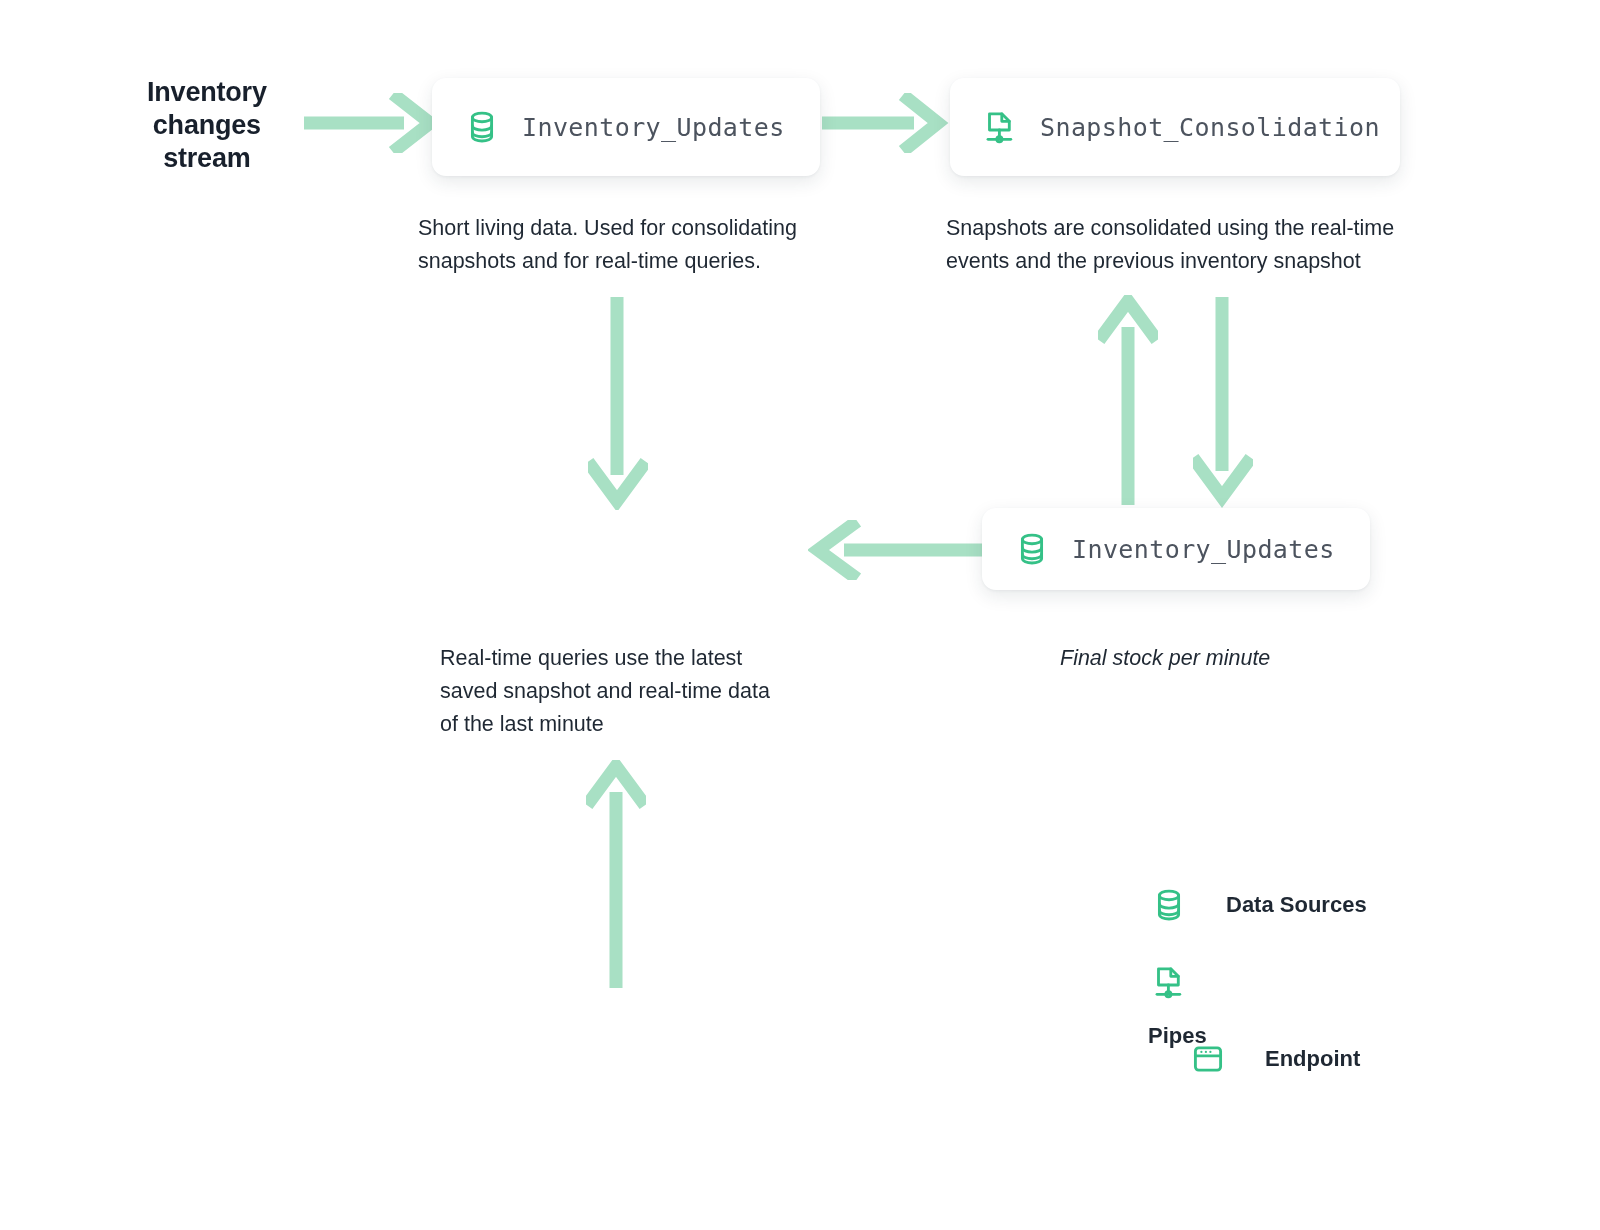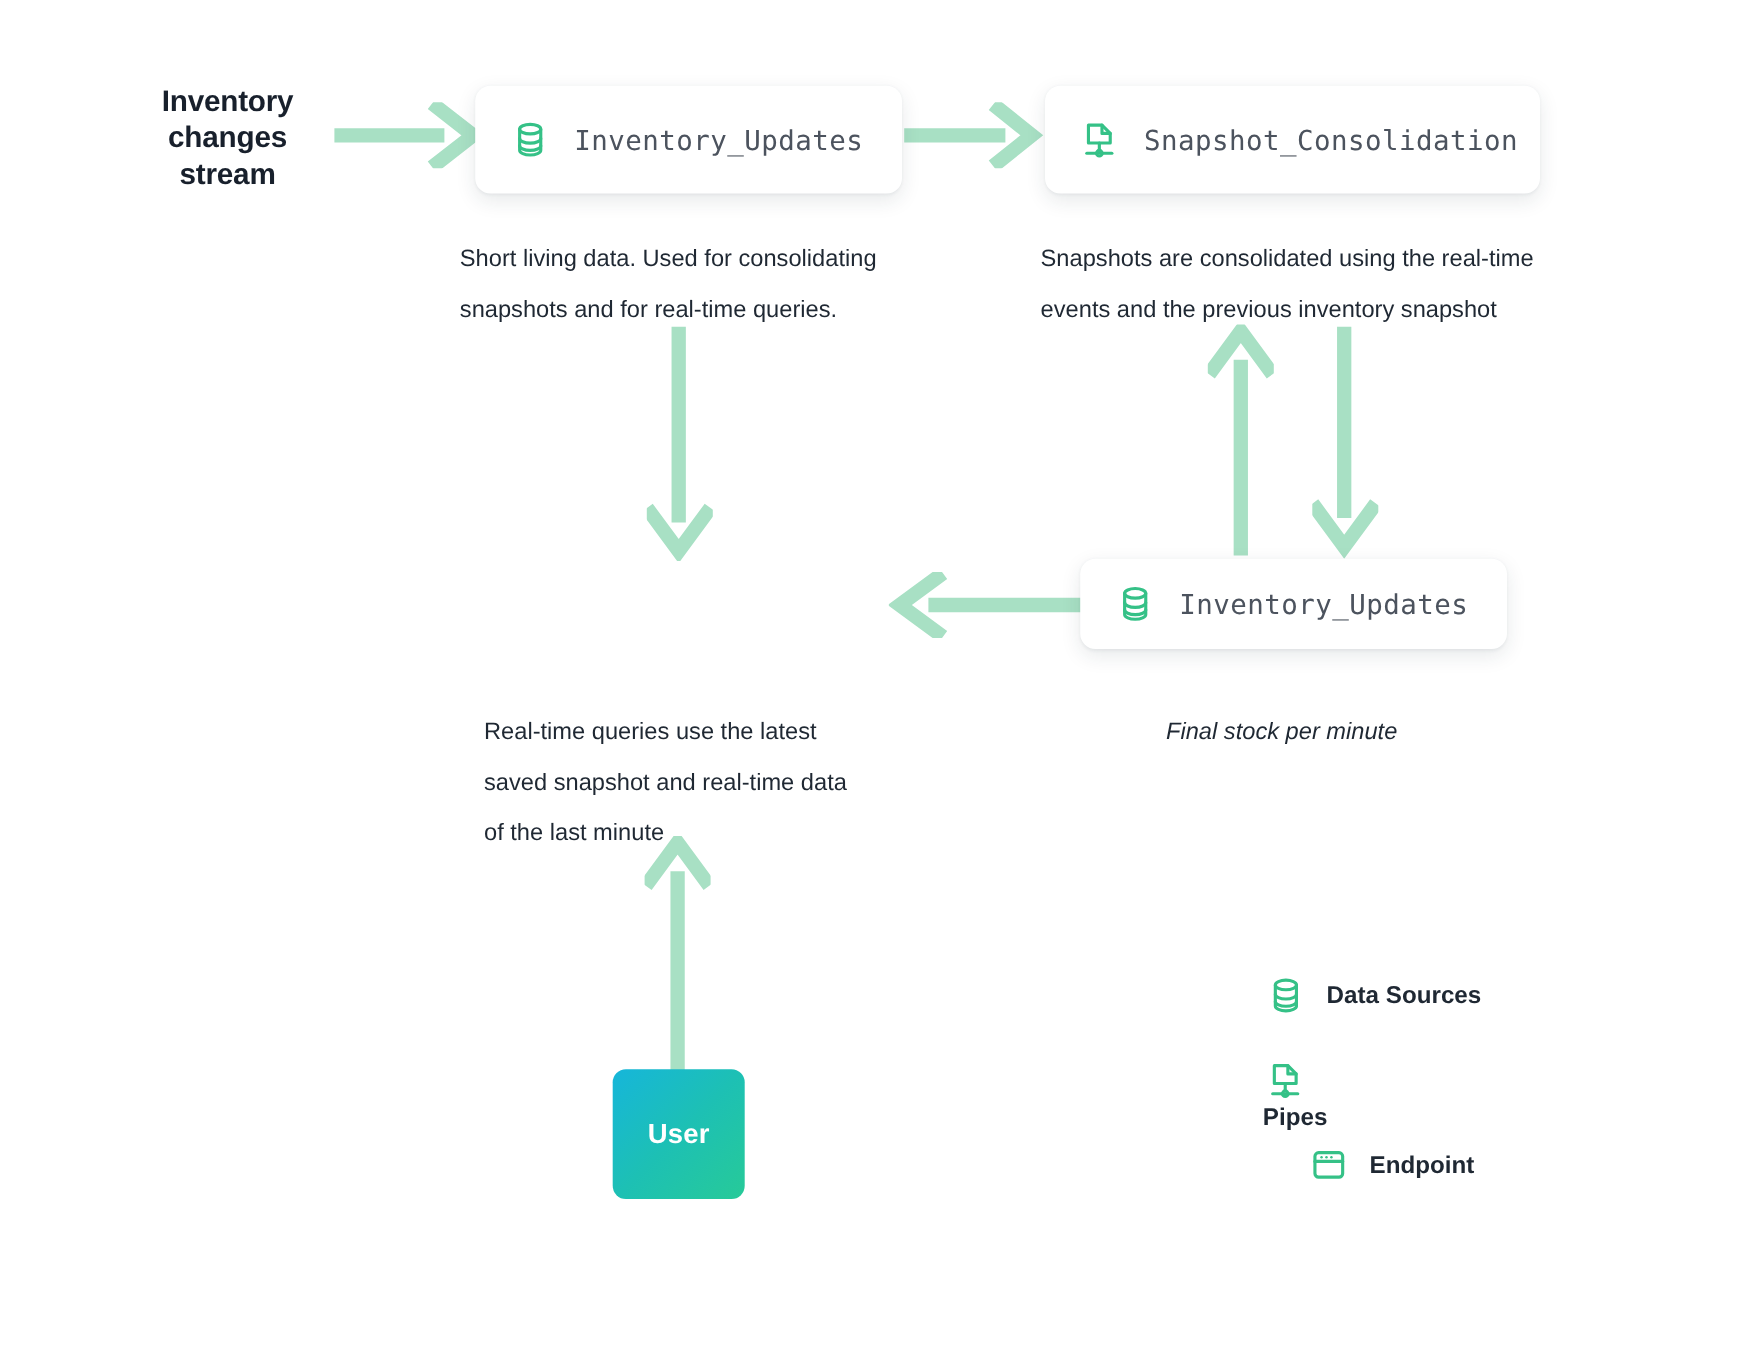--- a/index.html
+++ b/index.html
@@ -58,21 +58,21 @@
     color: #4c535e;
     letter-spacing: 0.4px;
     white-space: nowrap;
   }
 
   
   .caption {
     position: absolute;
     font-family: "Liberation Sans", sans-serif;
     font-size: 21.5px;
-    line-height: 46px;
+    line-height: 33px;
     color: #1f2833;
     white-space: pre-line;
   }
 
   
   .user-box {
     position: absolute;
     border-radius: 12px;
     display: flex;
     align-items: center;
@@ -92,20 +92,21 @@
   }
 
   
   .legend {
     position: absolute;
   }
   .legend-row {
     position: absolute;
     display: flex;
     align-items: center;
+    gap: 20px;
   }
   .legend-icon {
     width: 42px;
     height: 42px;
     display: flex;
     align-items: center;
     justify-content: center;
     margin-right: 16px;
   }
   .legend-label {
@@ -199,24 +200,20 @@
         <ellipse cx="12" cy="5.6" rx="6.4" ry="2.9"></ellipse>
         <path d="M5.6,5.6 L5.6,18.4 C5.6,20 8.5,21.3 12,21.3 C15.5,21.3 18.4,20 18.4,18.4 L18.4,5.6"></path>
         <path d="M5.6,11.2 C5.6,12.8 8.5,14.1 12,14.1 C15.5,14.1 18.4,12.8 18.4,11.2"></path>
         <path d="M5.6,15.6 C5.6,17.2 8.5,18.5 12,18.5 C15.5,18.5 18.4,17.2 18.4,15.6"></path>
       </svg>
     </div>
     <div class="node-title">Inventory_Updates</div>
   </div>
   <div class="caption" style="left:1060px; top:642px; width:420px;font-style:italic;">Final stock per minute</div>
 
-  <div class="user-box" style="left:557px; top:972px; width:120px; height:118px;
-              background: linear-gradient(135deg, #16b6da 0%, #1dc0b4 50%, #27ca98 100%);">
-    <span>User</span>
-  </div>
 
   <div class="legend">
 
     <div class="legend-row" style="left:1148px; top:884px;">
       <div class="legend-icon">
         <svg width="36" height="36" viewBox="0 0 24 24" fill="none" stroke="#35c187" stroke-width="1.9" stroke-linecap="round" stroke-linejoin="round">
           <ellipse cx="12" cy="5.6" rx="6.4" ry="2.9"></ellipse>
           <path d="M5.6,5.6 L5.6,18.4 C5.6,20 8.5,21.3 12,21.3 C15.5,21.3 18.4,20 18.4,18.4 L18.4,5.6"></path>
           <path d="M5.6,11.2 C5.6,12.8 8.5,14.1 12,14.1 C15.5,14.1 18.4,12.8 18.4,11.2"></path>
           <path d="M5.6,15.6 C5.6,17.2 8.5,18.5 12,18.5 C15.5,18.5 18.4,17.2 18.4,15.6"></path>

